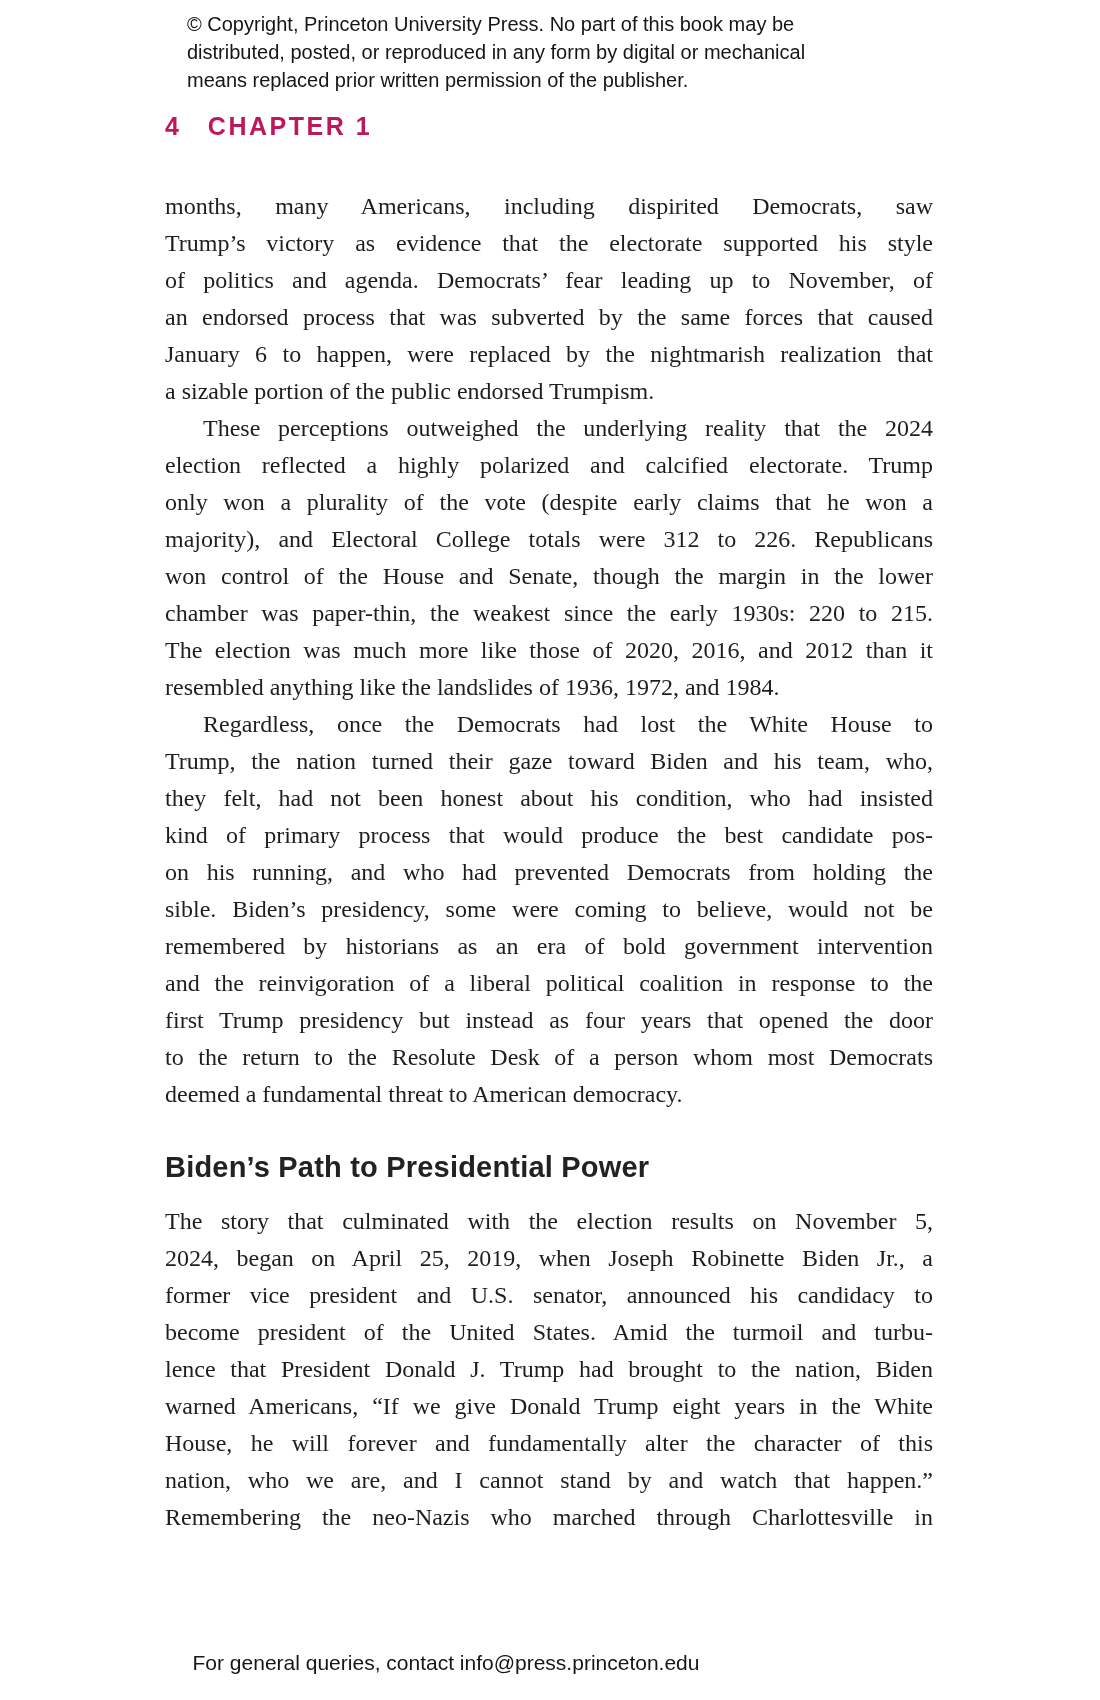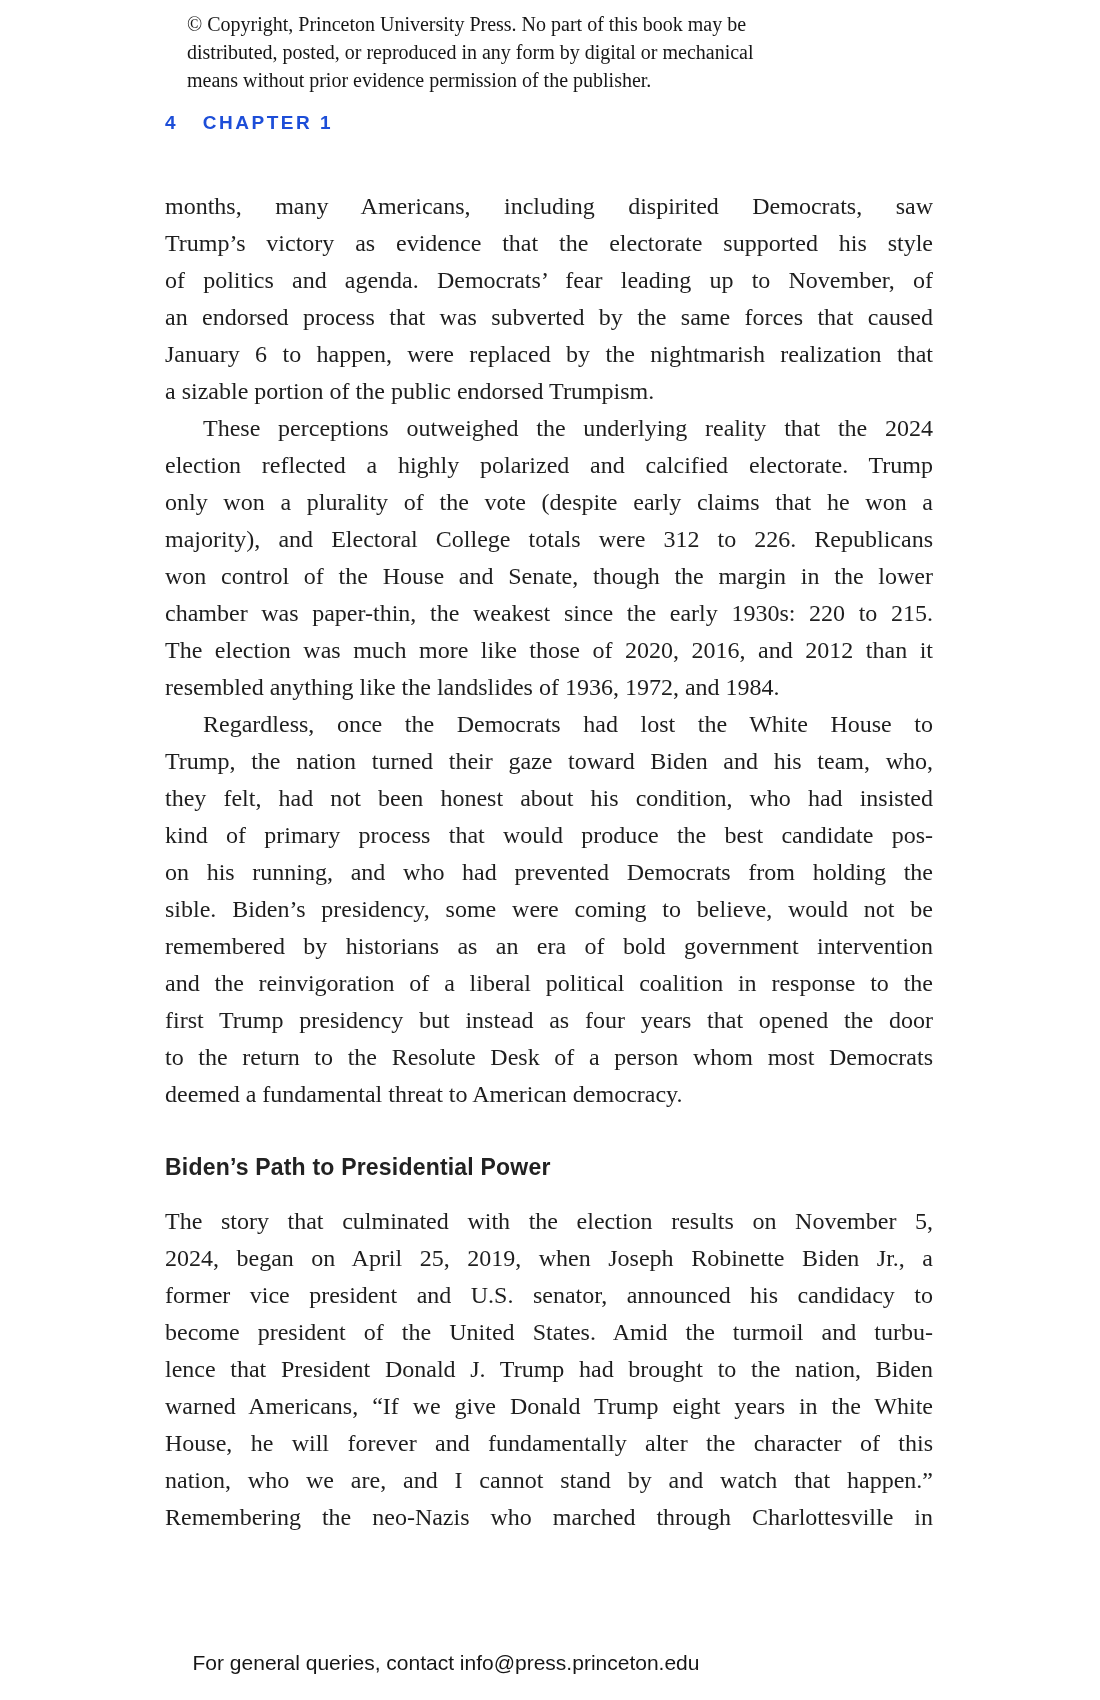--- a/index.html
+++ b/index.html
@@ -8,33 +8,33 @@
     width: 1100px;
     height: 1700px;
     background: #ffffff;
     overflow: hidden;
   }
   .copyright {
     position: absolute;
     left: 187px;
     top: 10px;
     width: 700px;
-    font-family: Liberation Serif, serif;
+    font-family: Liberation Sans, sans-serif;
     font-size: 20px;
     line-height: 28px;
     color: #161616;
   }
   .running-head {
     position: absolute;
     left: 165px;
     top: 112px;
     font-family: "Liberation Sans", sans-serif;
-    font-size: 19px;
+    font-size: 25px;
     font-weight: 700;
-    color: #1d4ed8;
+    color: #be185d;
   }
   .running-head .pagenum { display: inline-block; margin-right: 22px; }
   .running-head .chapter { display: inline-block; letter-spacing: 2.5px; }
   .body-text {
     position: absolute;
     left: 165px;
     top: 188px;
     width: 768px;
     font-family: "Liberation Serif", serif;
     font-size: 24px;
@@ -42,21 +42,21 @@
     color: #1e1e1e;
   }
   .para { margin: 0; }
   .para .line { text-align: justify; text-align-last: justify; }
   .para .line.last { text-align-last: left; }
   .para.cont .line.last { text-align-last: justify; }
   .para.indent .line:first-child { text-indent: 38px; }
   .section-heading {
     margin: 36px 0 18px 0;
     font-family: "Liberation Sans", sans-serif;
-    font-size: 23px;
+    font-size: 29px;
     line-height: 36px;
     font-weight: 700;
     letter-spacing: 0.2px;
     color: #222222;
   }
   .footer {
     position: absolute;
     left: 0;
     top: 1648px;
     width: 892px;
@@ -68,21 +68,21 @@
   }
 </style>
 </head>
 <body>
 
 <div class="page">
 
   <div class="copyright">
       <div class="line">© Copyright, Princeton University Press. No part of this book may be</div>
       <div class="line">distributed, posted, or reproduced in any form by digital or mechanical</div>
-      <div class="line last">means without prior evidence permission of the publisher.</div>
+      <div class="line last">means replaced prior written permission of the publisher.</div>
     </div>
 
   <div class="running-head">
     <span class="pagenum">4</span>
     <span class="chapter">CHAPTER 1</span>
   </div>
 
   <div class="body-text">
     <div class="para">
         <div class="line">months, many Americans, including dispirited Democrats, saw</div>

